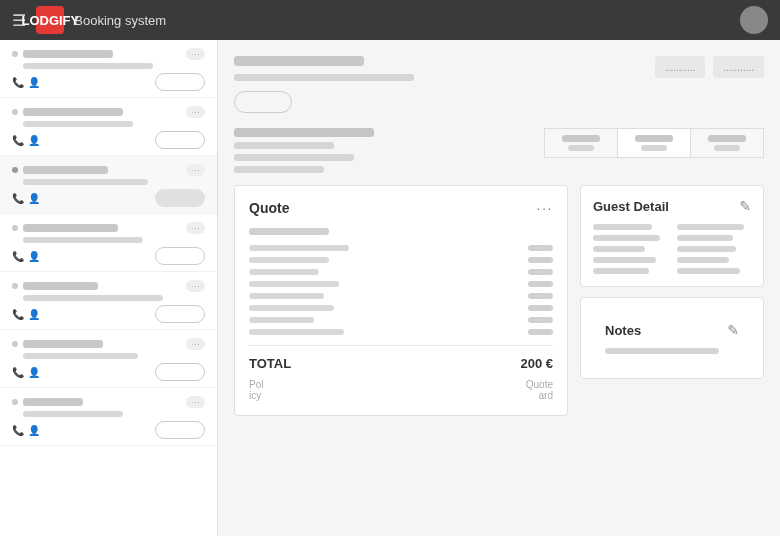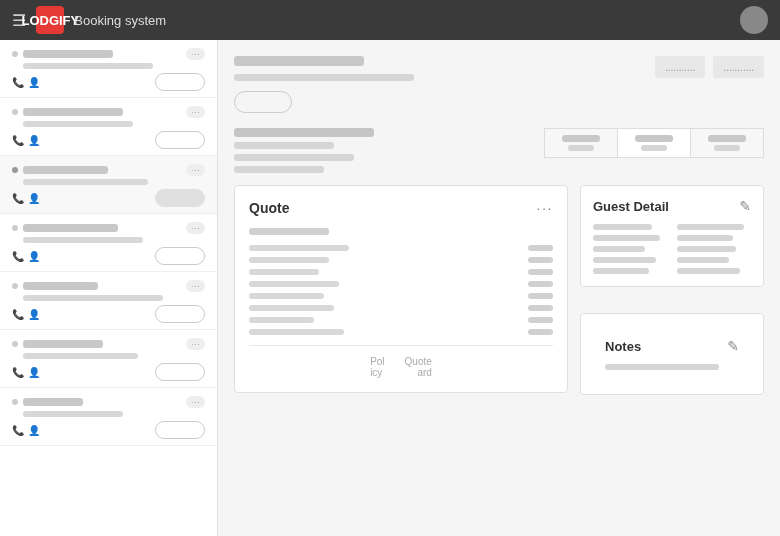--- a/index.html
+++ b/index.html
@@ -89,21 +89,21 @@
     .main-header-right { display: flex; gap: 8px; }
     .mh-r-btn { height: 22px; padding: 0 10px; font-size: 10px; color: #999; background: #e8e8e8; border: none; border-radius: 3px; cursor: pointer; }
     .clb-line1 { height: 9px; background: #c5c5c5; border-radius: 3px; width: 140px; margin-bottom: 5px; }
     .clb-line2 { height: 7px; background: #d5d5d5; border-radius: 3px; width: 100px; margin-bottom: 5px; }
     .clb-line3 { height: 7px; background: #d5d5d5; border-radius: 3px; width: 120px; margin-bottom: 5px; }
     .clb-line4 { height: 7px; background: #d5d5d5; border-radius: 3px; width: 90px; }
 
     
     .two-col { display: flex; gap: 12px; }
     .col-left { flex: 1; }
-    .col-right { width: 184px; display: flex; flex-direction: column; gap: 26px; }
+    .col-right { width: 184px; display: flex; flex-direction: column; gap: 10px; }
 
     
     .card {
       background: #fff;
       border-radius: 4px;
       border: 1px solid #e0e0e0;
       padding: 14px;
     }
     .card-header {
       display: flex; justify-content: space-between; align-items: center;
@@ -122,21 +122,21 @@
     .qr-desc { height: 6px; background: #d8d8d8; border-radius: 3px; }
     .qr-val { height: 6px; background: #d0d0d0; border-radius: 3px; width: 25px; flex-shrink: 0; }
     .quote-divider { border: none; border-top: 1px solid #e8e8e8; margin: 10px 0; }
     .quote-total {
       display: flex; justify-content: space-between; align-items: center;
       margin-bottom: 8px;
     }
     .qt-label { font-size: 13px; font-weight: 700; color: #333; }
     .qt-val { font-size: 13px; font-weight: 700; color: #333; }
     .quote-footer {
-      display: flex; justify-content: center; gap: 20px;
+      display: flex; justify-content: space-between; gap: 20px;
     }
     .qf-left { font-size: 10px; color: #aaa; }
     .qf-right { font-size: 10px; color: #aaa; text-align: right; }
 
     
     .guest-detail-card {
       background: #fff;
       border-radius: 4px;
       border: 1px solid #e0e0e0;
       padding: 12px;
@@ -410,20 +410,24 @@
             <div class="qr-desc" style="width:65px;"></div>
             <div class="qr-val"></div>
           </div>
           <div class="quote-row">
             <div class="qr-desc" style="width:95px;"></div>
             <div class="qr-val"></div>
           </div>
 
           <hr class="quote-divider">
 
+          <div class="quote-total">
+            <span class="qt-label">TOTAL</span>
+            <span class="qt-val">200 €</span>
+          </div>
 
           <div class="quote-footer">
             <div class="qf-left">
               <div>Pol</div>
               <div>icy</div>
             </div>
             <div class="qf-right">
               <div>Quote</div>
               <div>ard</div>
             </div>

